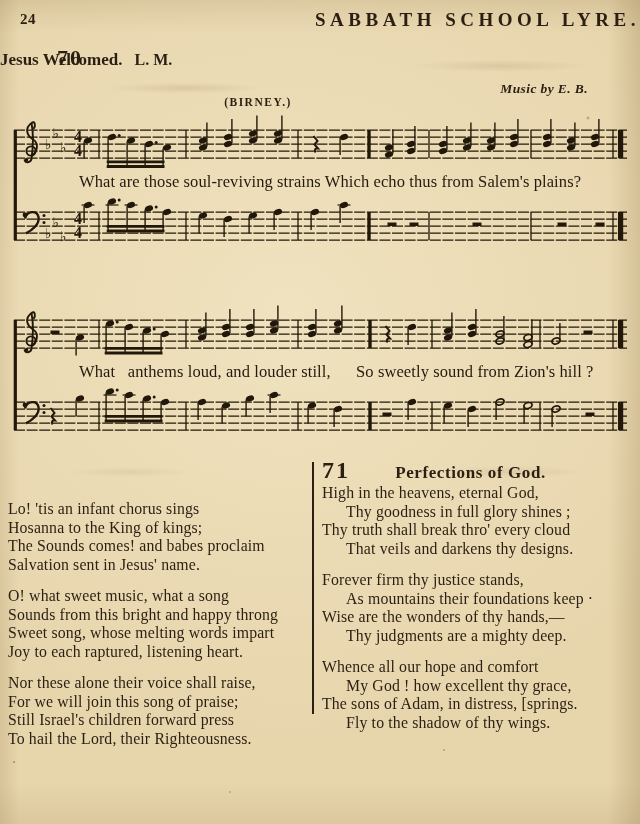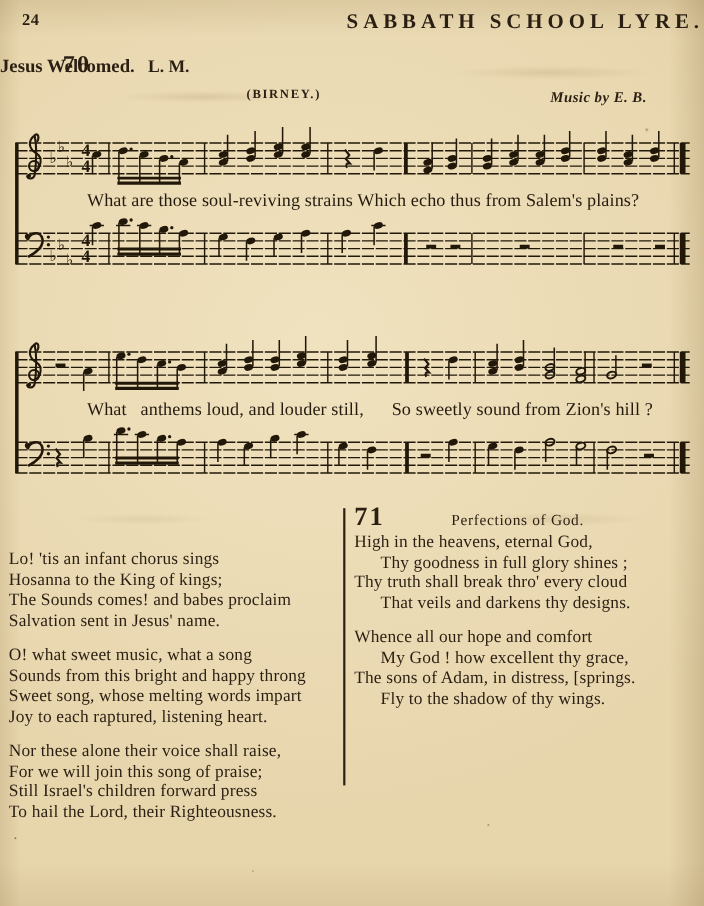--- a/index.html
+++ b/index.html
@@ -22,37 +22,37 @@
       linear-gradient(270deg, rgba(125,95,45,.22), rgba(0,0,0,0) 5%),
       linear-gradient(0deg, rgba(135,105,55,.12), rgba(0,0,0,0) 5%),
       linear-gradient(180deg, rgba(135,105,55,.16), rgba(0,0,0,0) 4%);
   }
   .abs{position:absolute;}
   .page-number{left:20px;top:11px;font-size:15px;font-weight:bold;letter-spacing:.5px;}
   .running-title{left:0;top:9px;width:100%;text-align:right;font-size:19px;font-weight:600;letter-spacing:4.5px;}
   .hymn-no{left:57px;top:45px;font-size:22px;font-weight:bold;letter-spacing:2px;}
   .hymn-title-line{left:0;top:50px;width:100%;font-size:17px;font-weight:bold;}
   .hymn-meter{font-size:16px;padding-left:12px;}
-  .tune-name{left:158px;top:80px;width:200px;text-align:center;font-size:11.5px;font-weight:bold;letter-spacing:1.5px;}
+  .tune-name{left:158px;top:96px;width:200px;text-align:center;font-size:11.5px;font-weight:bold;letter-spacing:1.5px;}
   .music-credit{top:81px;right:52px;font-size:13.5px;font-weight:bold;font-style:italic;letter-spacing:.4px;}
   .music-system{left:0;width:640px;height:160px;}
   #system1{top:105px;} #system2{top:295px;}
   .staff-lyric{left:79px;width:558px;font-size:16.5px;white-space:pre;letter-spacing:.1px;color:#241a0e;}
   #lyric1{top:172px;} #lyric2{top:362px;}
   .music-svg{position:absolute;left:0;top:0;}
   .col-divider{left:312px;top:462px;width:1.6px;height:252px;background:#2a1f12;}
   .col{line-height:18.5px;font-size:15.8px;letter-spacing:.15px;}
   .col-left{left:8px;top:484px;width:288px;margin-top:16px;}
   .col-right{left:322px;top:461px;width:303px;}
   .stanza{margin:0 0 13px 0;}
   .verse-line{margin:0;}
   .col-right .stanza .verse-line:nth-child(even){padding-left:24px;}
   .h71{display:flex;align-items:baseline;height:23px;}
   .h71 .no{font-size:24px;font-weight:bold;letter-spacing:2px;}
-  .h71 .ttl{flex:1;text-align:center;font-size:14px;font-weight:normal;letter-spacing:.6px;padding-right:34px;}
+  .h71 .ttl{flex:1;text-align:center;font-size:17px;font-weight:bold;letter-spacing:.6px;padding-right:34px;}
 </style>
 </head>
 <body>
 
 <div class="page">
   <div class="abs page-number">24</div>
   <div class="abs running-title">SABBATH SCHOOL LYRE.</div>
 
   <div class="abs hymn-no">70</div>
   <div class="abs hymn-title-line">
@@ -512,20 +512,26 @@
       <span class="ttl">Perfections of God.</span>
     </div>
     <div id="col-right-verses">
         <div class="stanza">
           <p class="verse-line">High in the heavens, eternal God,</p>
           <p class="verse-line">Thy goodness in full glory shines ;</p>
           <p class="verse-line">Thy truth shall break thro' every cloud</p>
           <p class="verse-line">That veils and darkens thy designs.</p>
         </div>
         <div class="stanza">
+          <p class="verse-line">Forever firm thy justice stands,</p>
+          <p class="verse-line">As mountains their foundations keep ·</p>
+          <p class="verse-line">Wise are the wonders of thy hands,—</p>
+          <p class="verse-line">Thy judgments are a mighty deep.</p>
+        </div>
+        <div class="stanza">
           <p class="verse-line">Whence all our hope and comfort</p>
           <p class="verse-line">My God ! how excellent thy grace,</p>
           <p class="verse-line">The sons of Adam, in distress, [springs.</p>
           <p class="verse-line">Fly to the shadow of thy wings.</p>
         </div>
       </div>
   </div>
 </div>
 
 </body></html>

